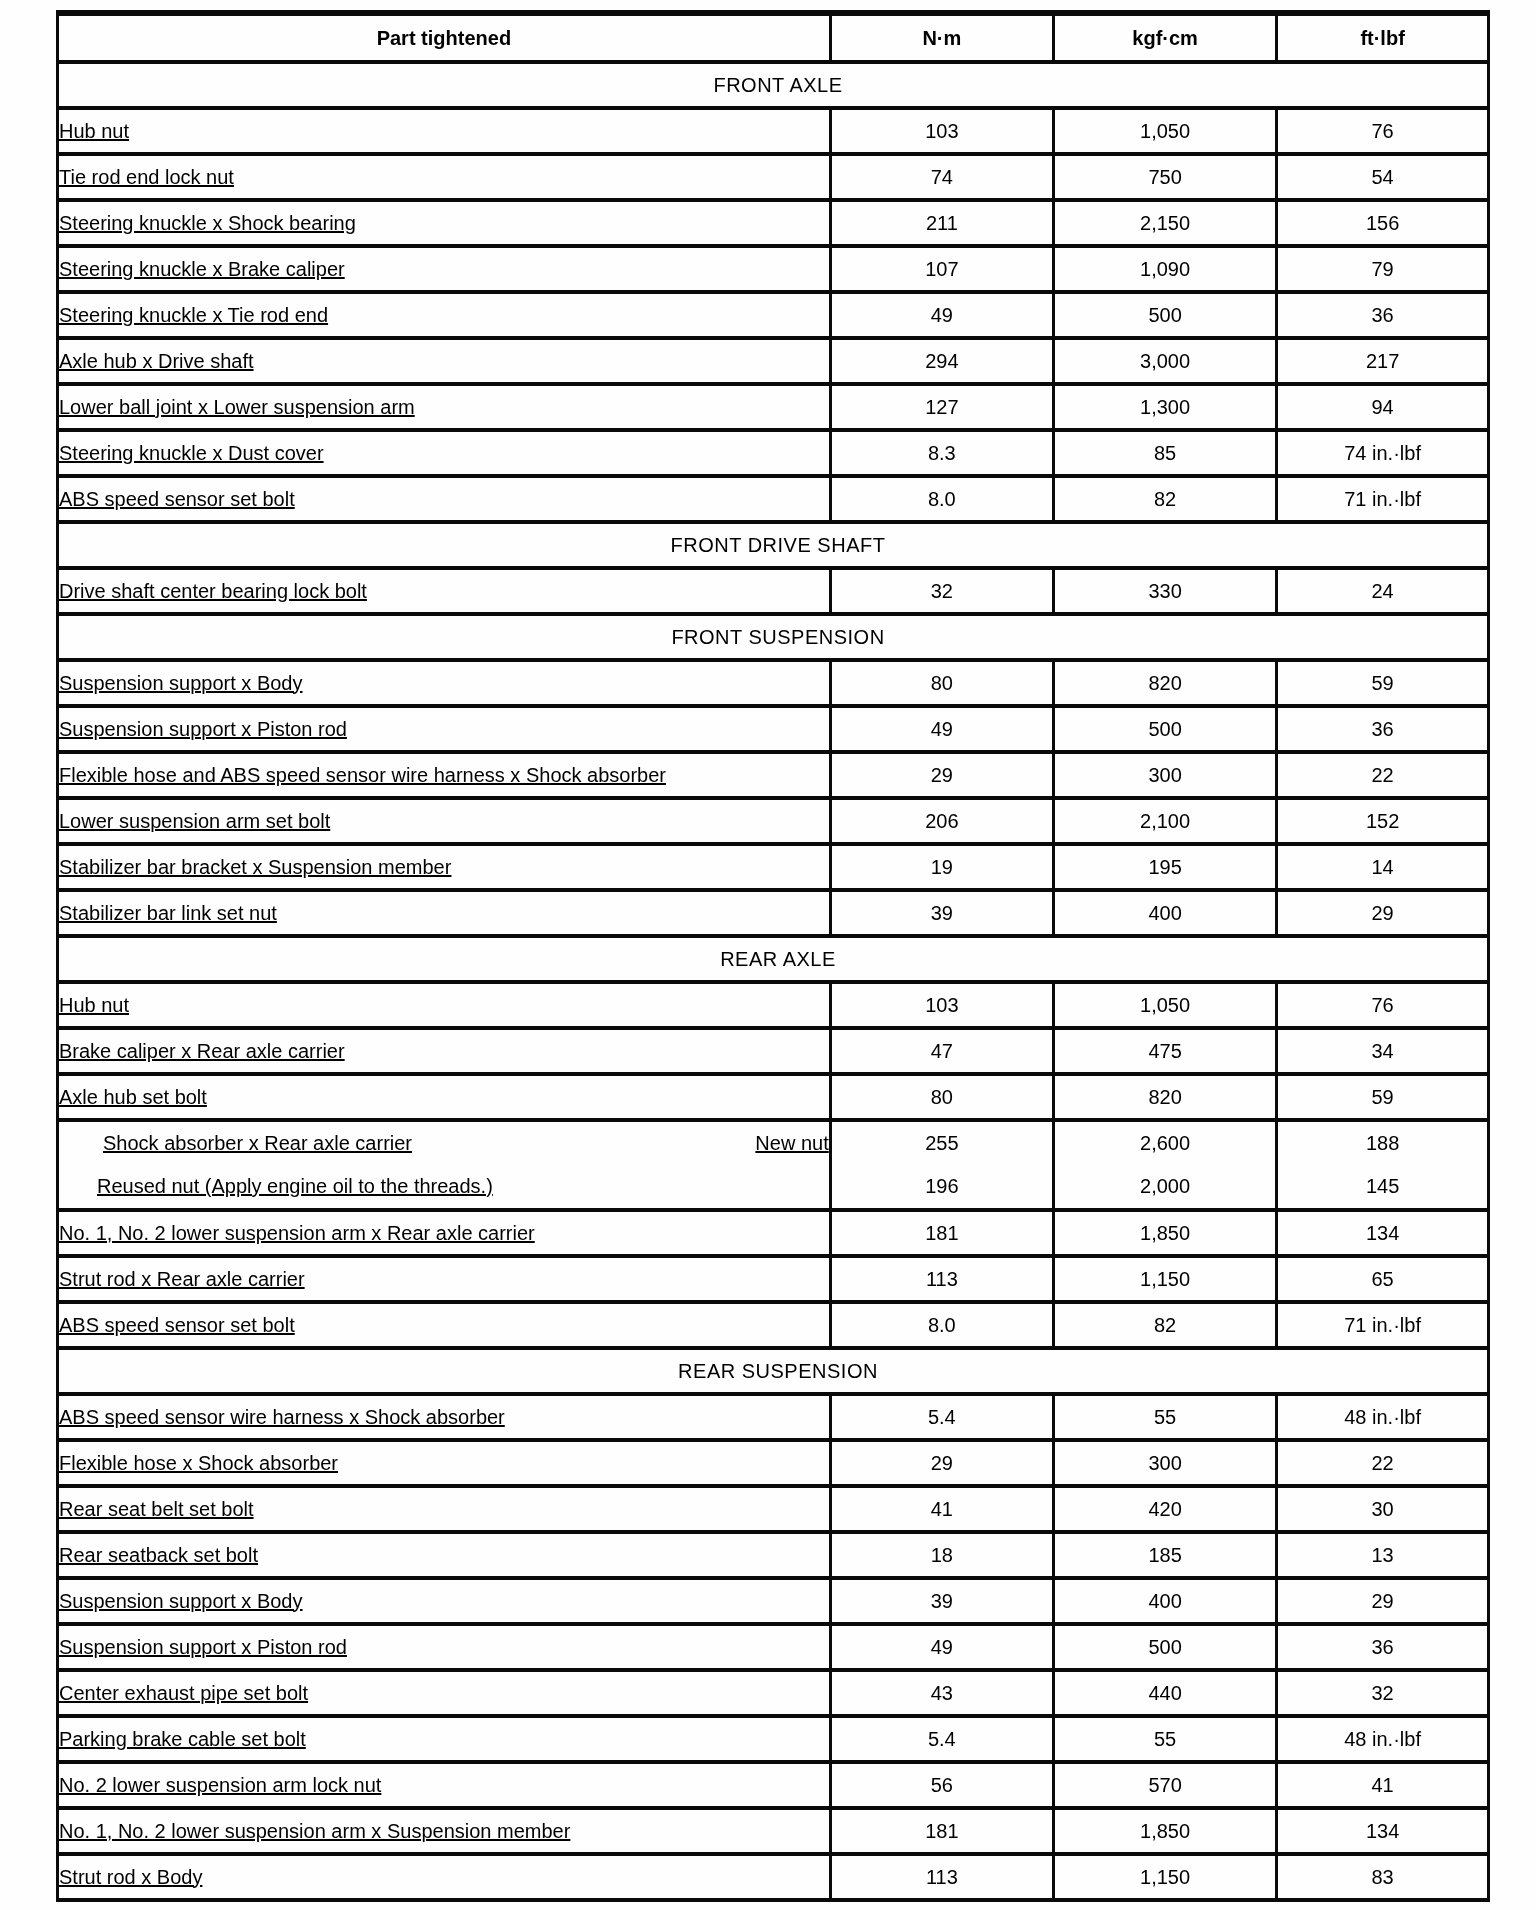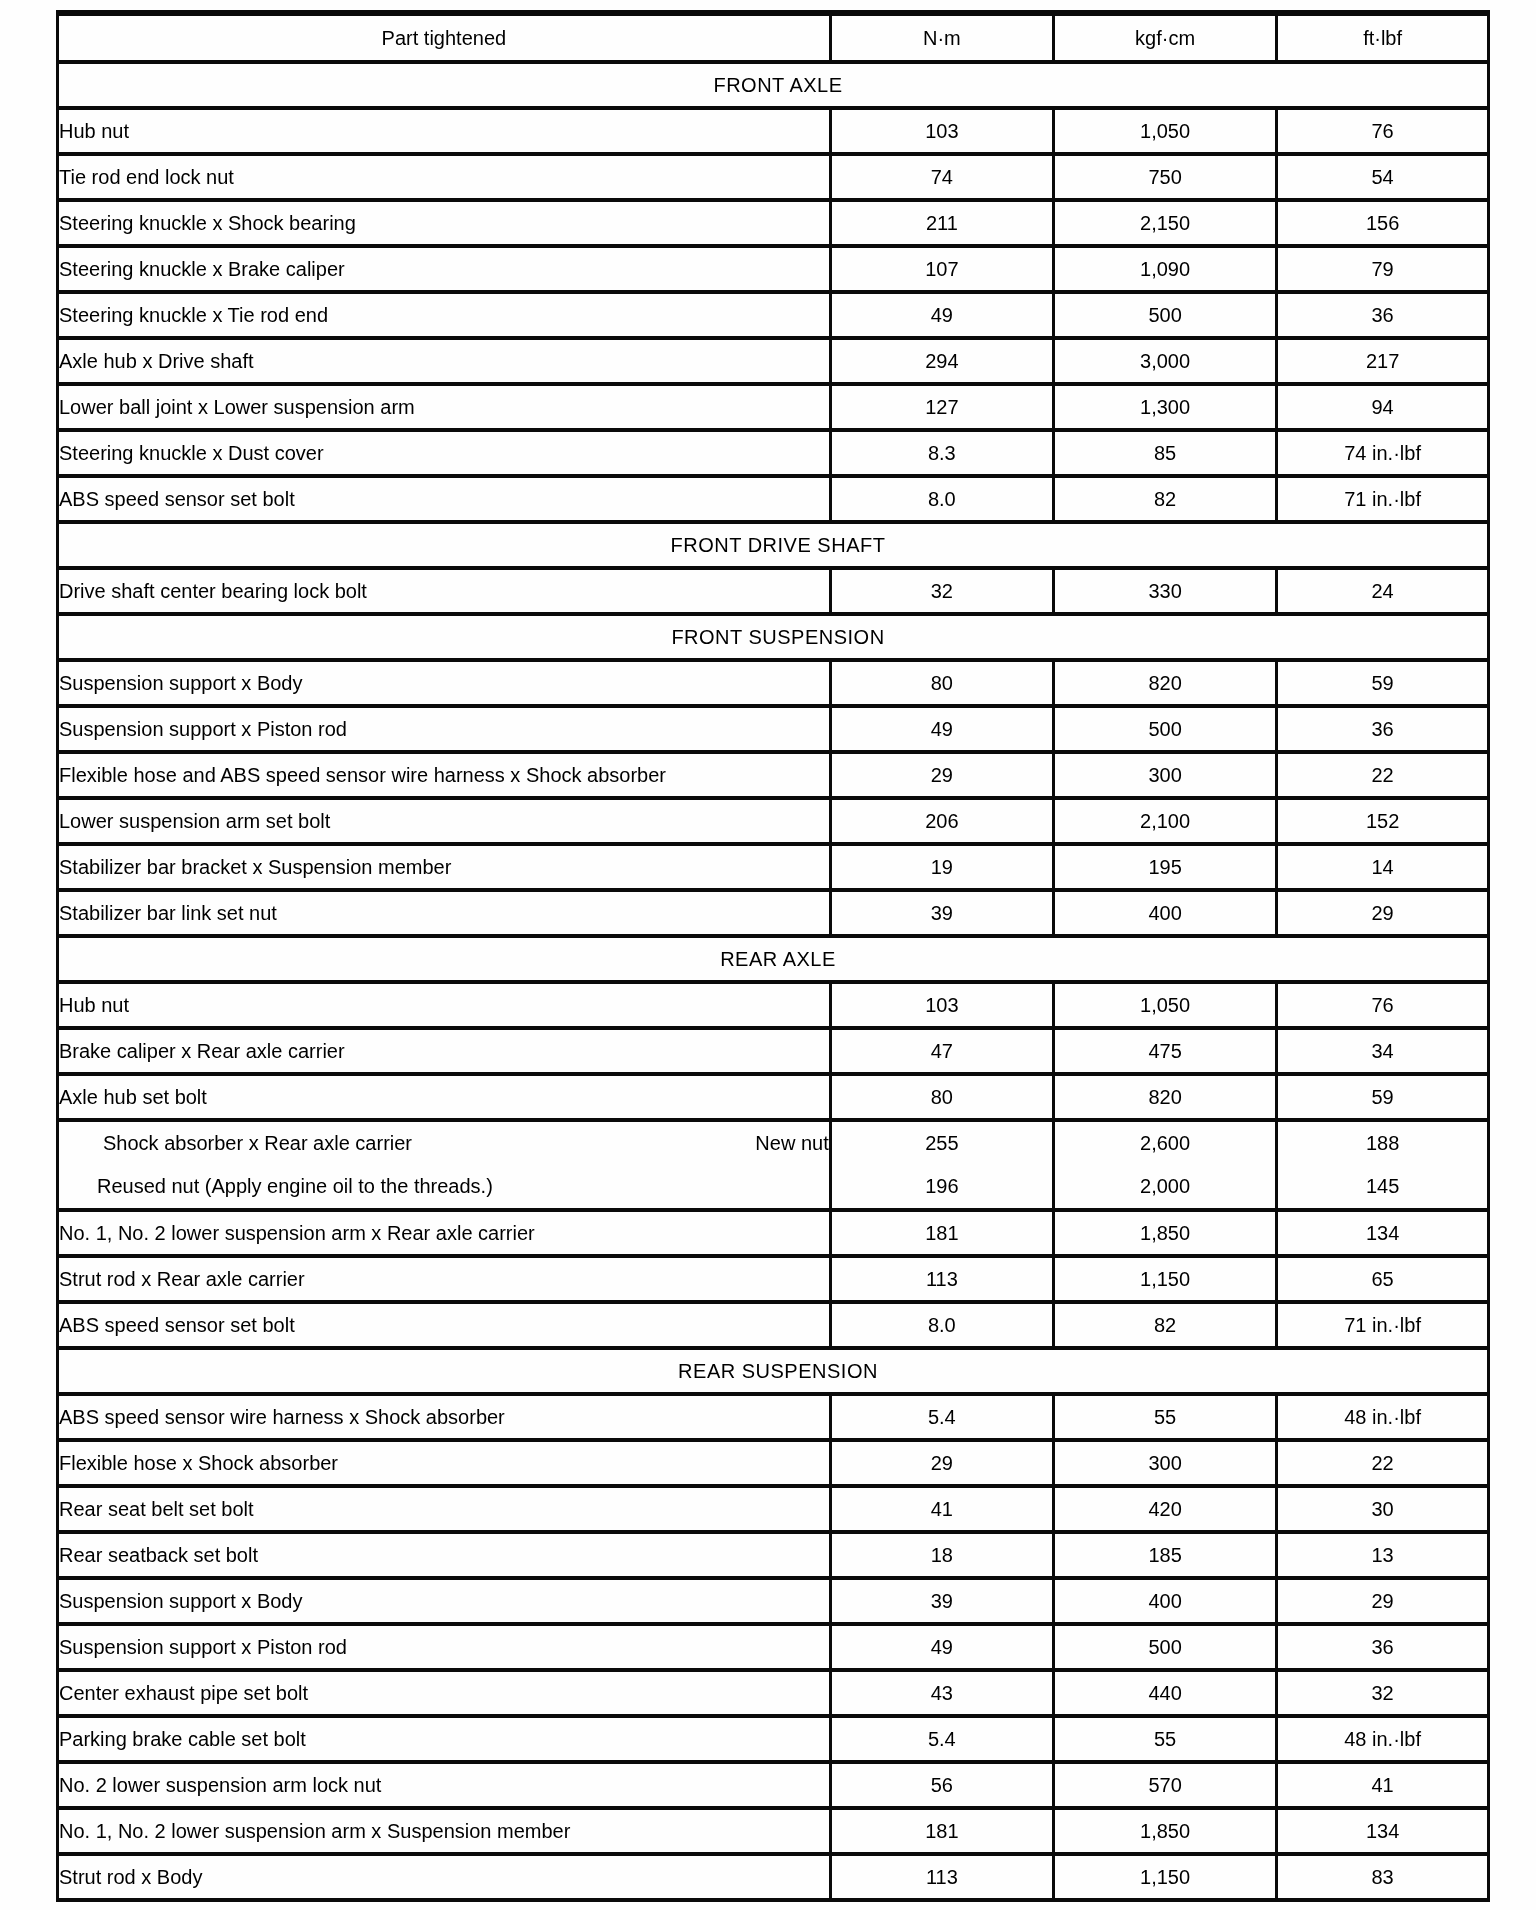--- a/index.html
+++ b/index.html
@@ -41,37 +41,38 @@
     font-weight: 400;
     padding: 0;
     overflow: hidden;
     white-space: nowrap;
   }
   table.torque-table thead th {
     height: 44px;
     border-top-width: 6px;
     text-align: center;
     vertical-align: middle;
-    font-weight: 400;
+    font-weight: 700;
   }
   tr.section-row td {
     height: 42px;
     text-align: center;
     vertical-align: middle;
     padding-left: 10px;
     letter-spacing: 0.5px;
   }
   tr.data-row td {
     height: 42px;
     vertical-align: middle;
   }
   td.part-cell {
     text-align: left;
     padding-left: 10px;
     padding-right: 8px;
+    text-decoration: underline;
   }
   td.num-cell {
     text-align: center;
   }
   tr.data-row.tall td {
     height: 86px;
   }
   .part-line1 {
     display: flex;
     justify-content: space-between;

